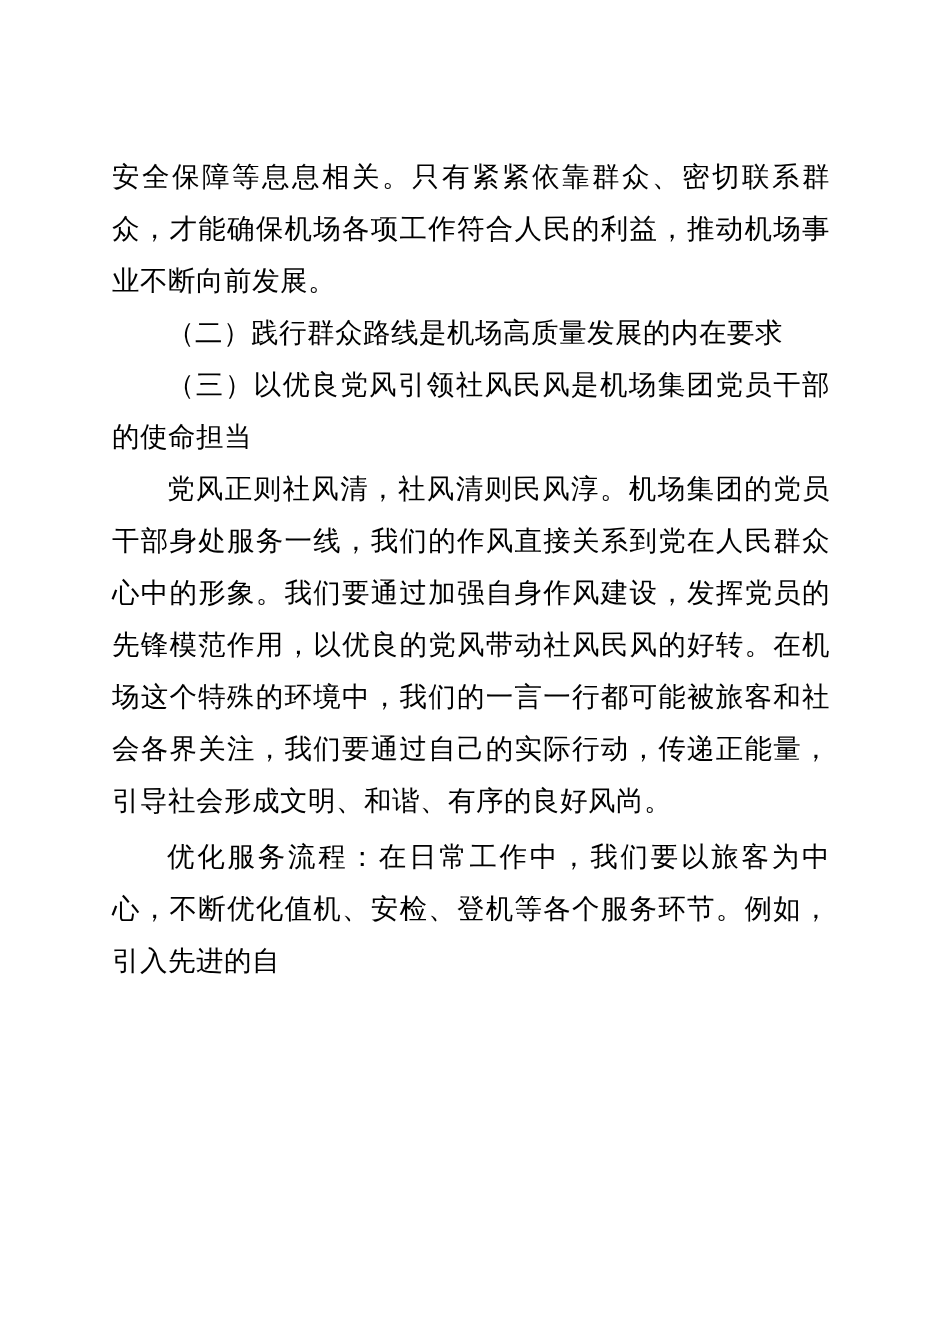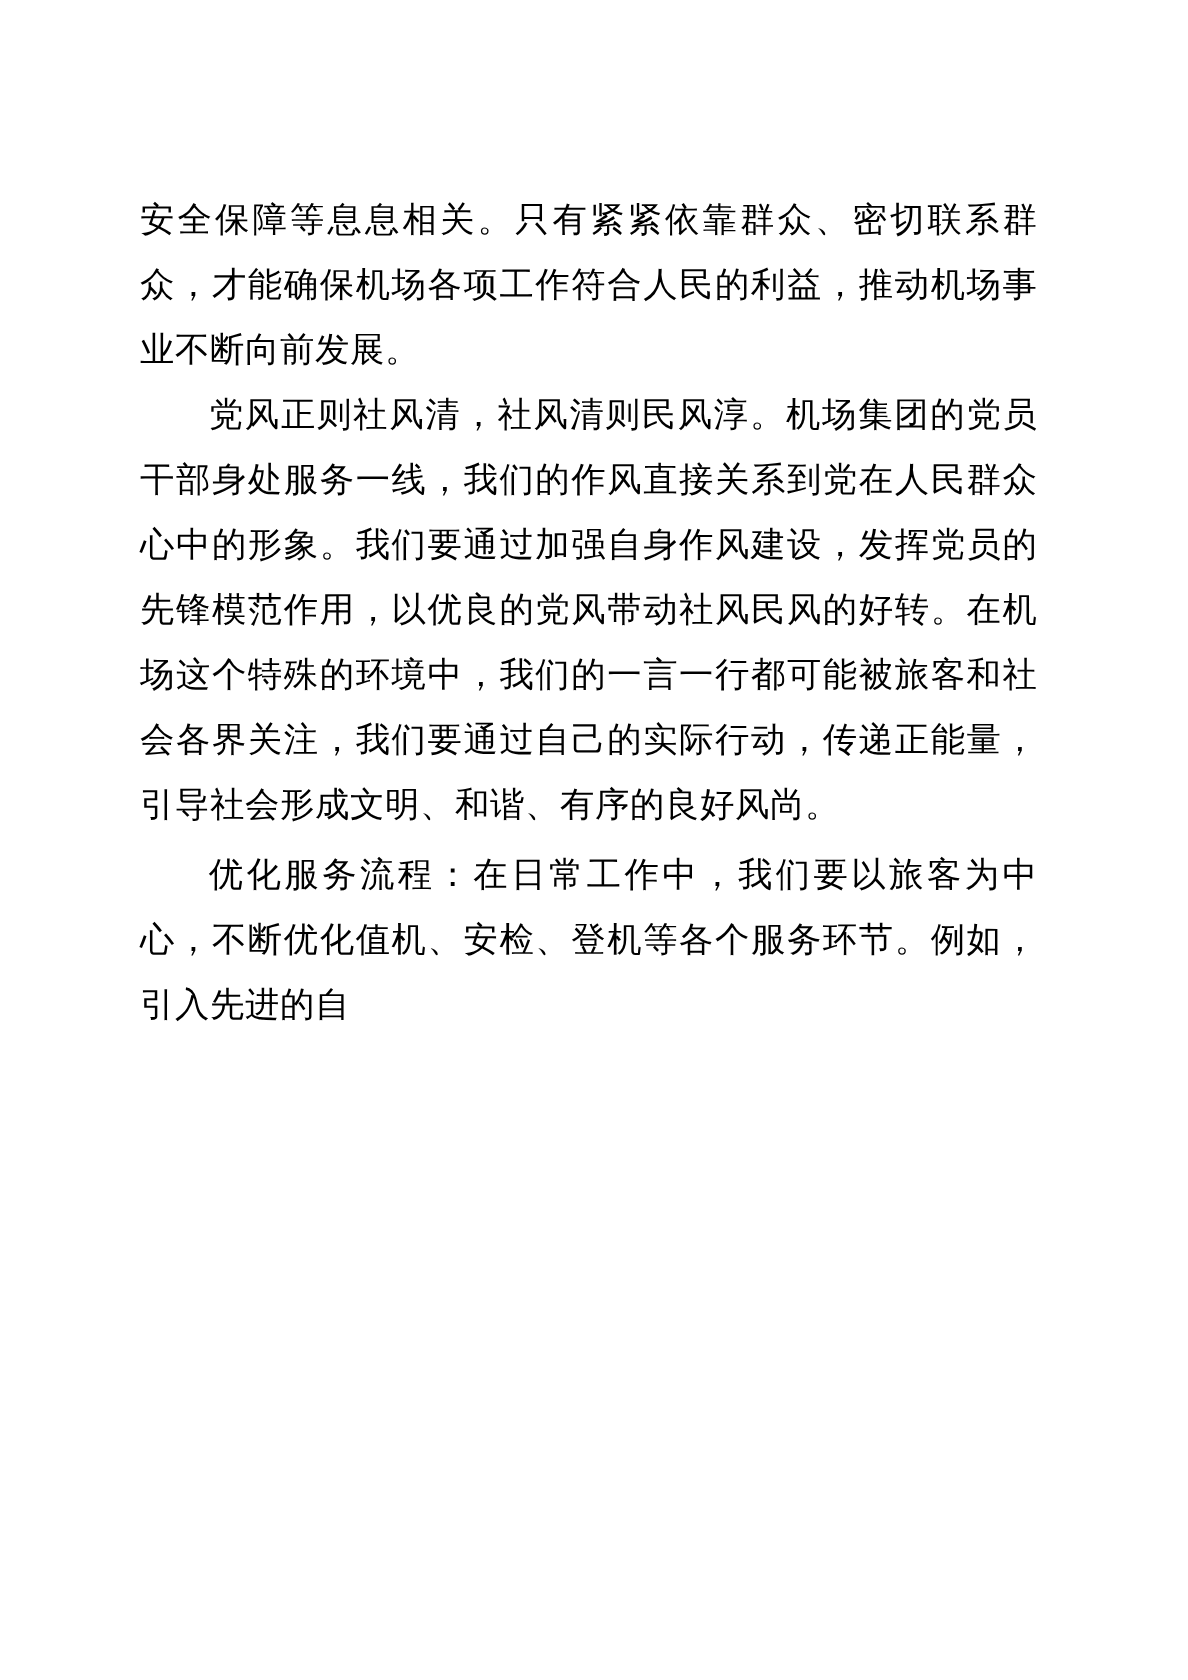--- a/index.html
+++ b/index.html
@@ -52,22 +52,24 @@
   }
 </style>
 </head>
 <body>
 
 <div class="page">
   <div class="doc-body">
 
     <p class="para-noindent">安全保障等息息相关。只有紧紧依靠群众、密切联系群众，才能确保机场各项工作符合人民的利益，推动机场事业不断向前发展。</p>
 
+    <p class="sub-head">（二）践行群众路线是机场高质量发展的内在要求</p>
 
 
+    <p class="sub-head">（三）以优良党风引领社风民风是机场集团党员干部的使命担当</p>
 
     <p class="para">党风正则社风清，社风清则民风淳。机场集团的党员干部身处服务一线，我们的作风直接关系到党在人民群众心中的形象。我们要通过加强自身作风建设，发挥党员的先锋模范作用，以优良的党风带动社风民风的好转。在机场这个特殊的环境中，我们的一言一行都可能被旅客和社会各界关注，我们要通过自己的实际行动，传递正能量，引导社会形成文明、和谐、有序的良好风尚。</p>
 
     <div class="spacer-sm"></div>
 
 
 
     <p class="para">优化服务流程：在日常工作中，我们要以旅客为中心，不断优化值机、安检、登机等各个服务环节。例如，引入先进的自</p>
 
   </div>

